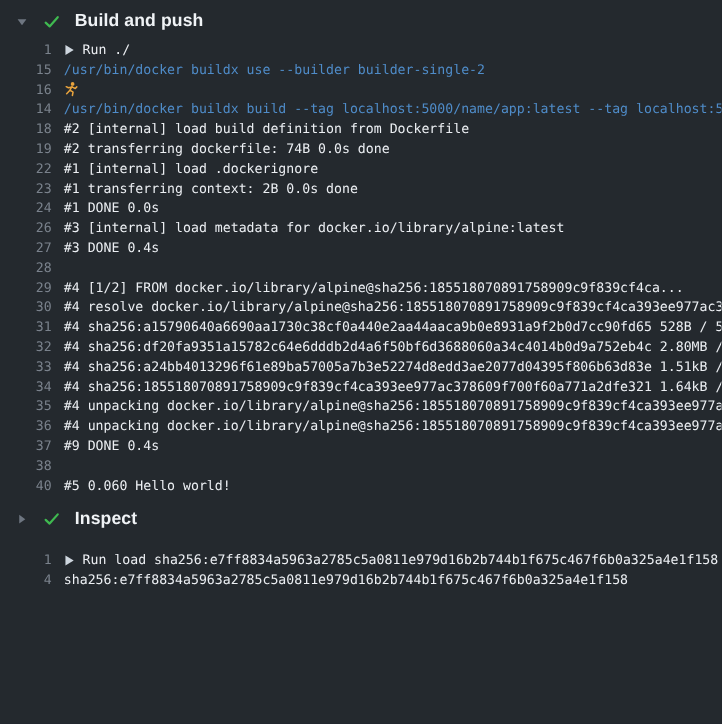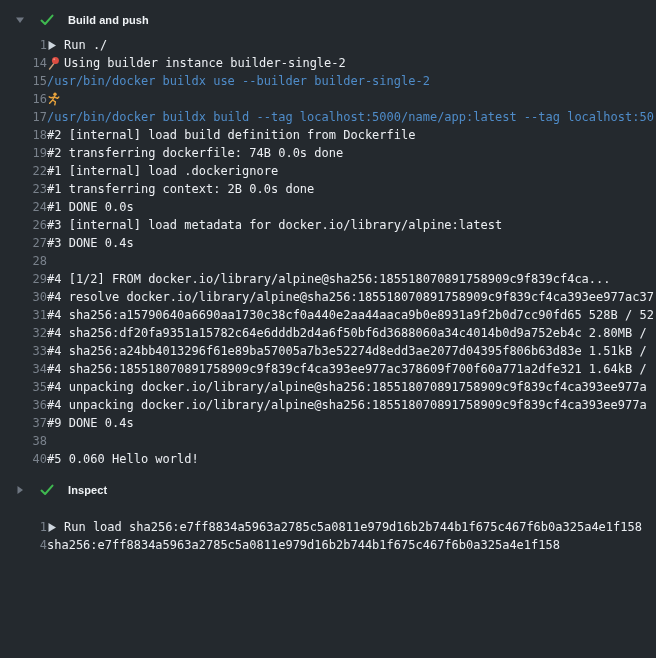--- a/index.html
+++ b/index.html
@@ -35,21 +35,21 @@
   .section-header .check {
     width: 16px;
     height: 16px;
     flex: none;
     margin-right: 13px;
     display: flex;
     align-items: center;
   }
   .section-title {
     color: #f0f3f6;
-    font-size: 11px;
+    font-size: 16px;
     font-weight: 700;
     letter-spacing: 0.1px;
   }
   #section-build { margin-top: 9px; }
   #section-inspect { margin-top: 11px; }
   #section-digest { margin-top: 17px; }
 
   
   .lines {
     margin-top: 5px;
@@ -67,21 +67,21 @@
   }
   .line-num {
     width: 47px;
     flex: none;
     text-align: right;
     color: #7a828c;
     cursor: pointer;
     user-select: none;
   }
   .line-body {
-    margin-left: 0;
+    margin-left: 11px;
     flex: 1;
     overflow: hidden;
     display: flex;
     align-items: center;
   }
   .line-icon {
     width: 17px;
     flex: none;
     display: inline-flex;
     align-items: center;
@@ -116,48 +116,37 @@
         <div class="log-line">
     <span class="line-num">1</span>
     <span class="line-body">
       <span class="line-icon"><svg width="10" height="11" viewBox="0 0 10 11">
                 <path d="M1.5 1 L9 5.5 L1.5 10 Z" fill="#ced6de"></path>
               </svg></span>
       <span class="line-text">Run ./</span>
     </span>
   </div>
         <div class="log-line">
-    <span class="line-num">14</span>
-    <span class="line-body">
-      <span class="line-icon"><svg width="13" height="14" viewBox="0 0 13 14">
-                <path d="M6.8 7.6 L2.6 13" stroke="#c8a07a" stroke-width="1.5" stroke-linecap="round"></path>
-                <circle cx="8.4" cy="4.4" r="3.5" fill="#dd4c41"></circle>
-                <circle cx="7.2" cy="3.2" r="1" fill="#f08a80"></circle>
-              </svg></span>
-      <span class="line-text">Using builder instance builder-single-2</span>
-    </span>
-  </div>
-        <div class="log-line">
     <span class="line-num">15</span>
     <span class="line-body">
       
       <span class="line-text cmd">/usr/bin/docker buildx use --builder builder-single-2</span>
     </span>
   </div>
         <div class="log-line">
     <span class="line-num">16</span>
     <span class="line-body">
       <span class="line-icon"><svg width="13" height="14" viewBox="0 0 13 14">
                 <circle cx="8" cy="2.3" r="1.7" fill="#e8a33d"></circle>
                 <path d="M7.6 4.4 L5.6 8 M5.6 8 L2.6 11.2 M5.6 8 L8.4 9.8 L7.8 12.8 M7.4 5 L10.4 6.4 L11.8 5 M7.4 5 L4.2 5.8 L2.2 4.8" stroke="#e8a33d" stroke-width="1.4" fill="none" stroke-linecap="round" stroke-linejoin="round"></path>
               </svg></span>
     </span>
   </div>
         <div class="log-line">
-    <span class="line-num">17</span>
+    <span class="line-num">14</span>
     <span class="line-body">
       
       <span class="line-text cmd">/usr/bin/docker buildx build --tag localhost:5000/name/app:latest --tag localhost:50</span>
     </span>
   </div>
         <div class="log-line">
     <span class="line-num">18</span>
     <span class="line-body">
       
       <span class="line-text">#2 [internal] load build definition from Dockerfile</span>

